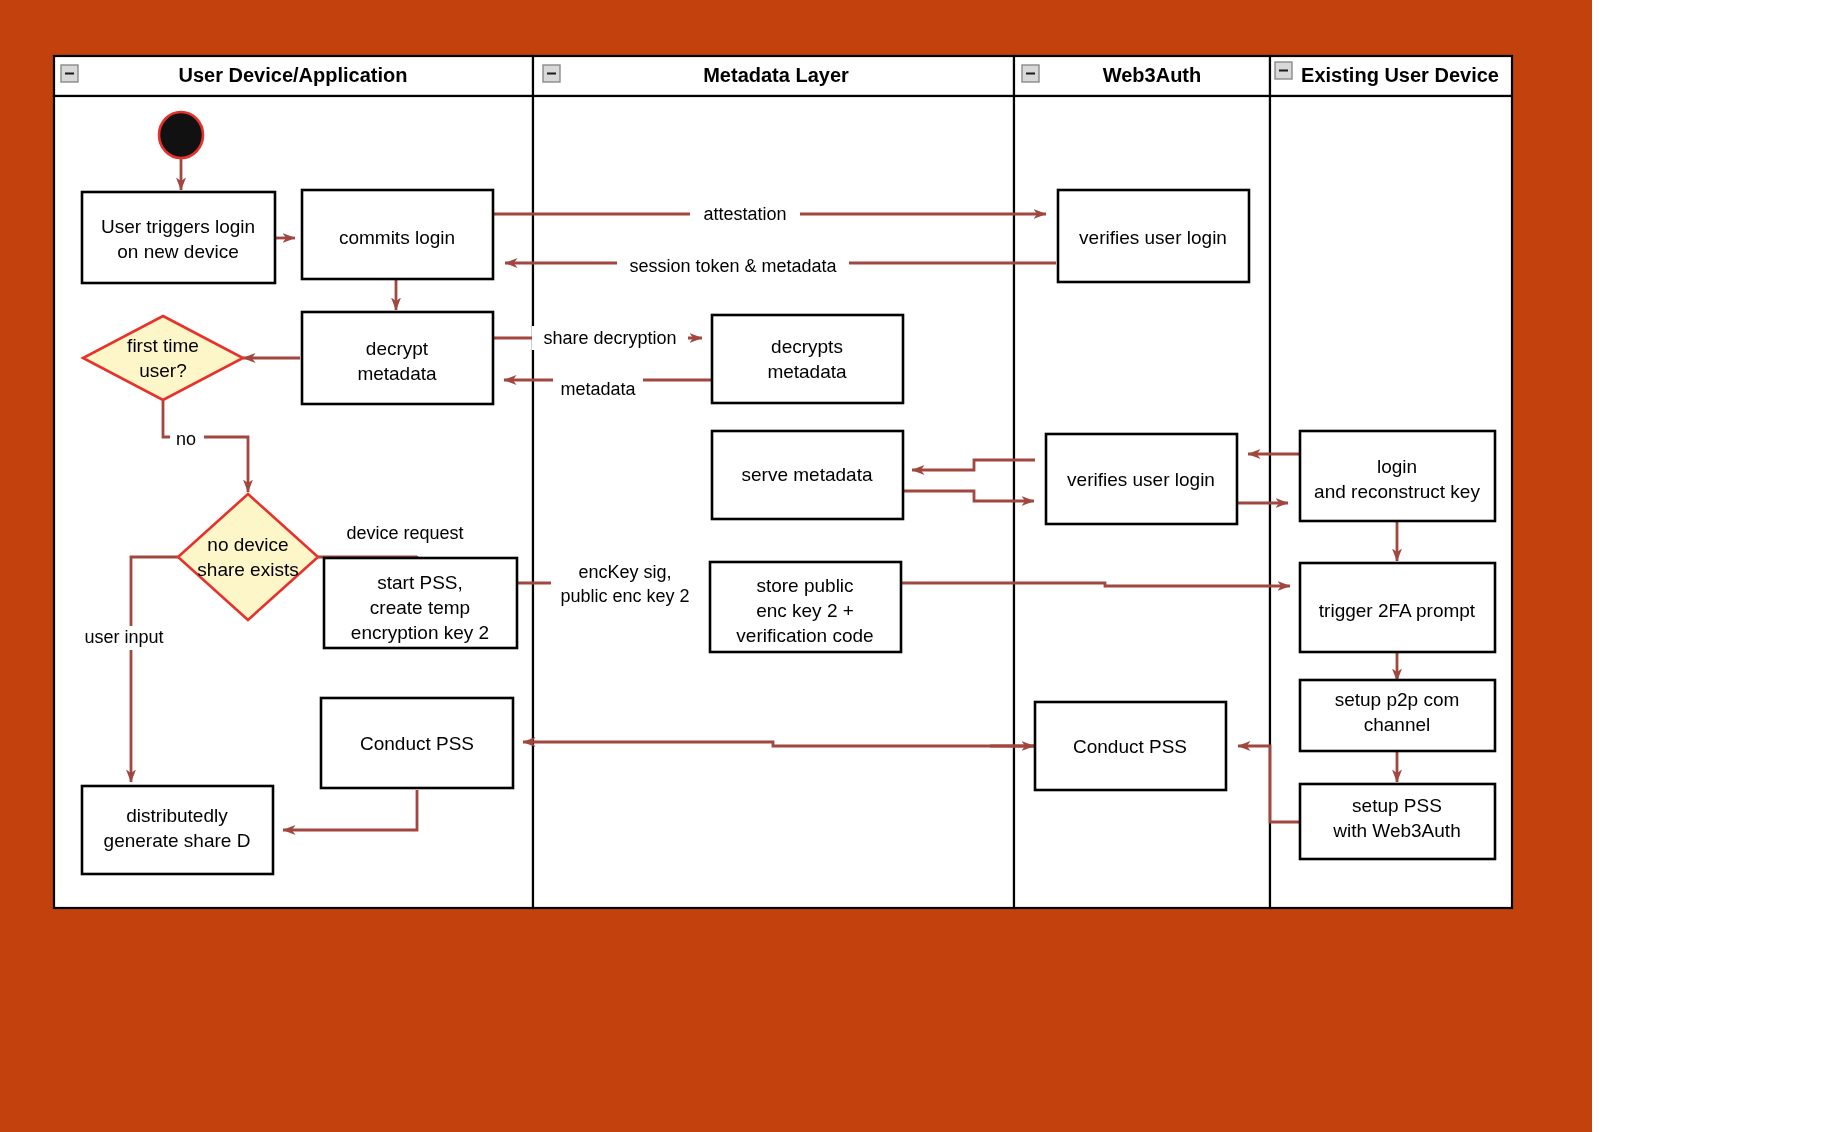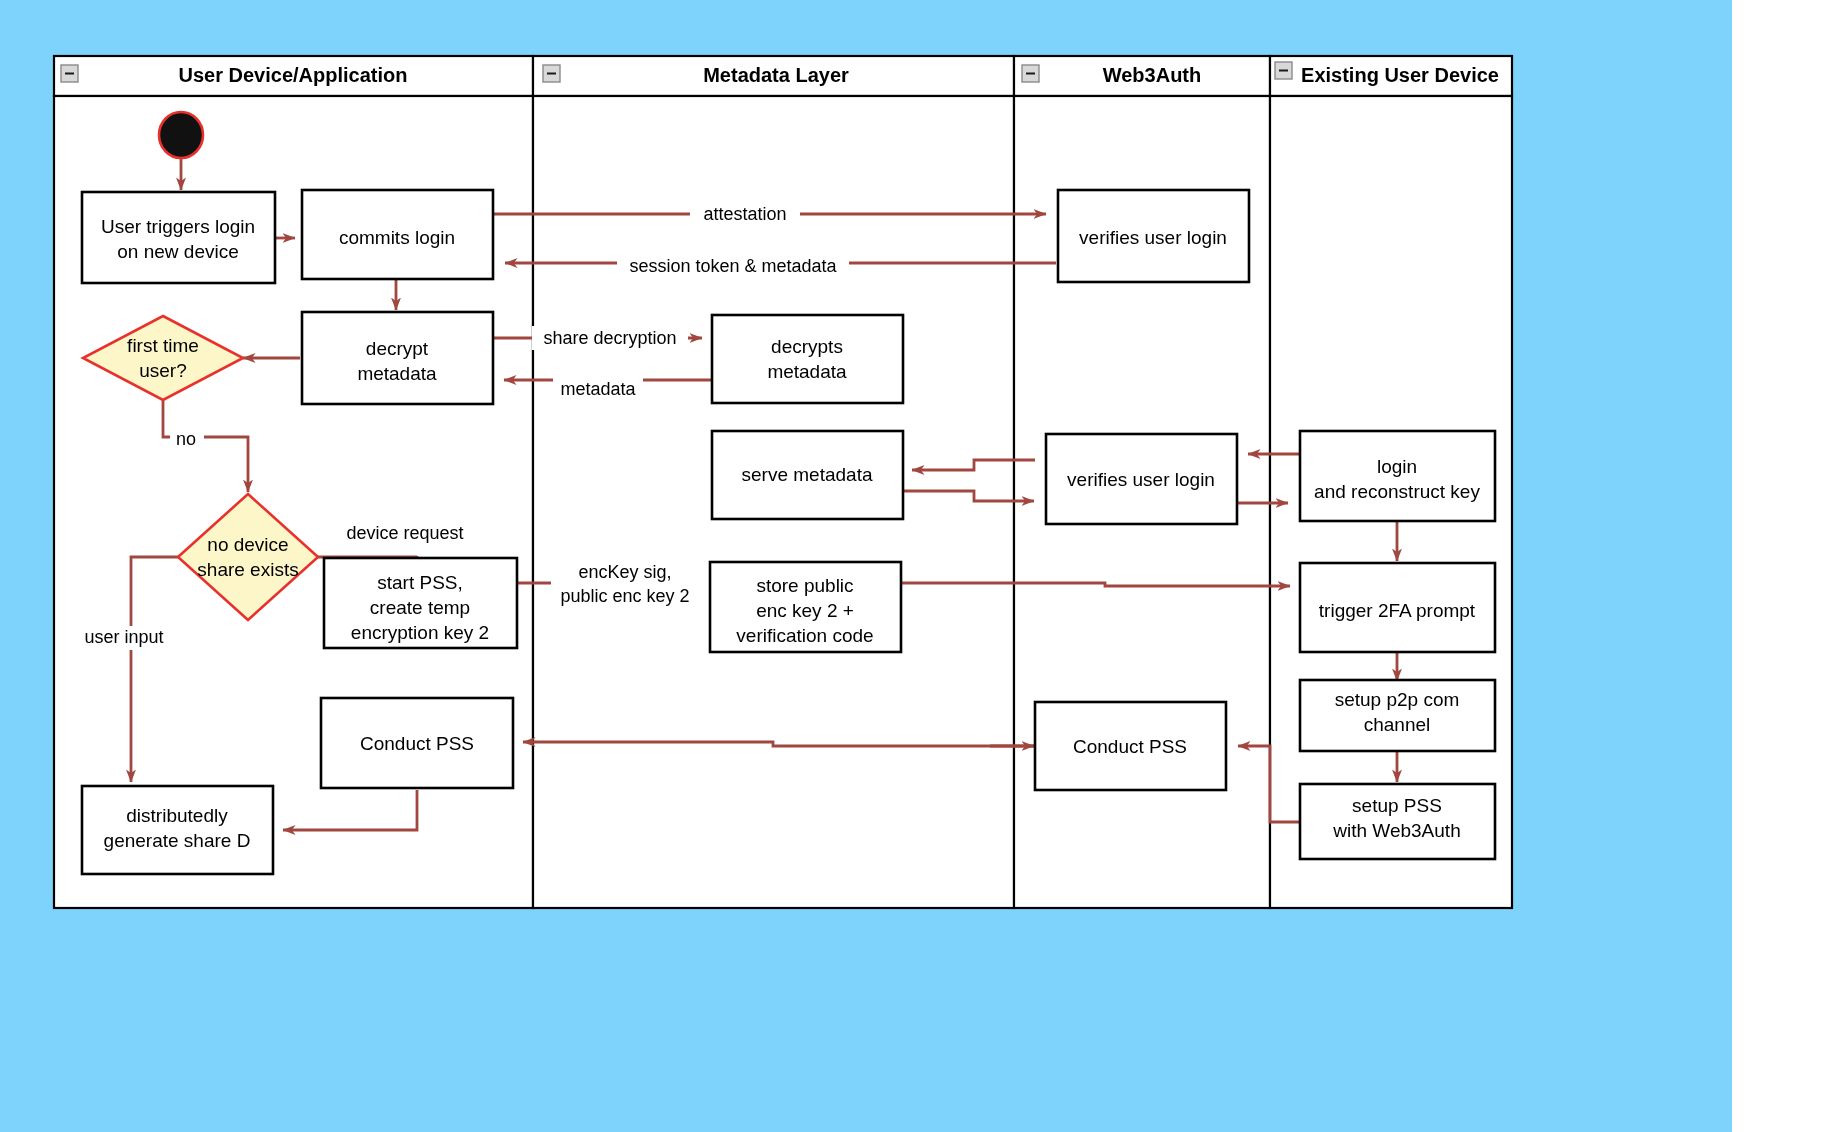--- a/index.html
+++ b/index.html
@@ -5,23 +5,23 @@
   html, body {
     margin: 0;
     padding: 0;
     background: #ffffff;
   }
   body {
     font-family: "Liberation Sans", sans-serif;
   }
   #canvas {
     position: relative;
-    width: 1732px;
+    width: 1592px;
     height: 1132px;
-    background: #7dd3fc;
+    background: #c2410c;
     overflow: hidden;
   }
   svg.layer {
     position: absolute;
     left: 0;
     top: 0;
     width: 1822px;
     height: 1132px;
   }
   .lane-rect {

